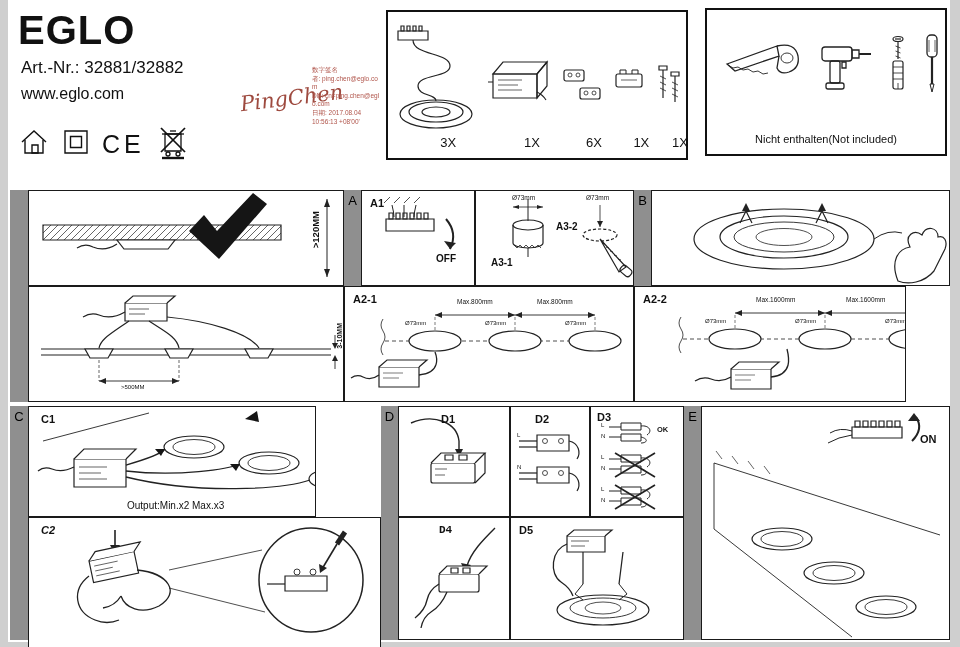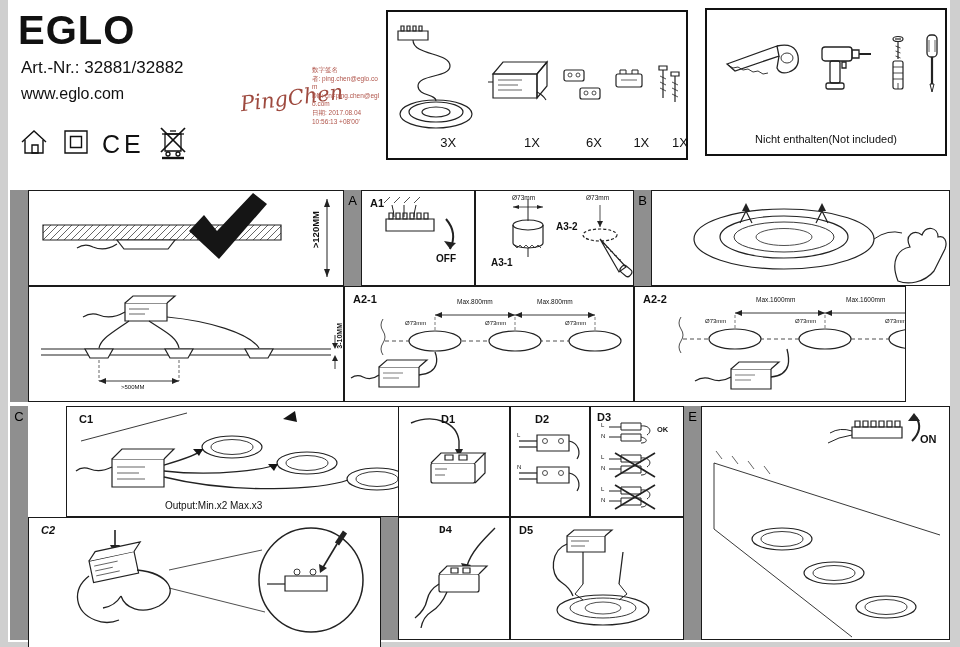--- a/index.html
+++ b/index.html
@@ -344,21 +344,21 @@
       <path d="M96,90 q-10,6 -20,2 q-8,-3 -16,2" stroke-width="1.3"></path>
     </svg>
     <span class="plabel" style="left:8px; top:6px;">A2-2</span>
     <span class="dim" style="left:121px; top:9px;">Max.1600mm</span>
     <span class="dim" style="left:211px; top:9px;">Max.1600mm</span>
     <span class="dim6" style="left:70px; top:31px;">Ø73mm</span>
     <span class="dim6" style="left:160px; top:31px;">Ø73mm</span>
     <span class="dim6" style="left:250px; top:31px;">Ø73mm</span>
   </div>
 
-  <div class="panel" style="left:28px; top:406px; width:353px; height:111px;margin-left:38px;">
+  <div class="panel" style="left:28px; top:406px; width:288px; height:111px;">
     <svg width="351" height="109" viewBox="0 0 351 109" fill="none" stroke="#222" stroke-width="1.2">
       <path d="M14,34 L120,6" stroke-width="0.9"></path>
       <polygon points="228,4 216,12 230,15" fill="#151515" stroke="none"></polygon>
       <ellipse cx="165" cy="40" rx="30" ry="11"></ellipse>
         <ellipse cx="165" cy="40" rx="21" ry="7.5" stroke-width="0.9"></ellipse>
       <ellipse cx="240" cy="56" rx="30" ry="11"></ellipse>
         <ellipse cx="240" cy="56" rx="21" ry="7.5" stroke-width="0.9"></ellipse>
       <ellipse cx="310" cy="72" rx="30" ry="11"></ellipse>
         <ellipse cx="310" cy="72" rx="21" ry="7.5" stroke-width="0.9"></ellipse>
       <rect x="45" y="52" width="52" height="28" fill="#fff"></rect>

